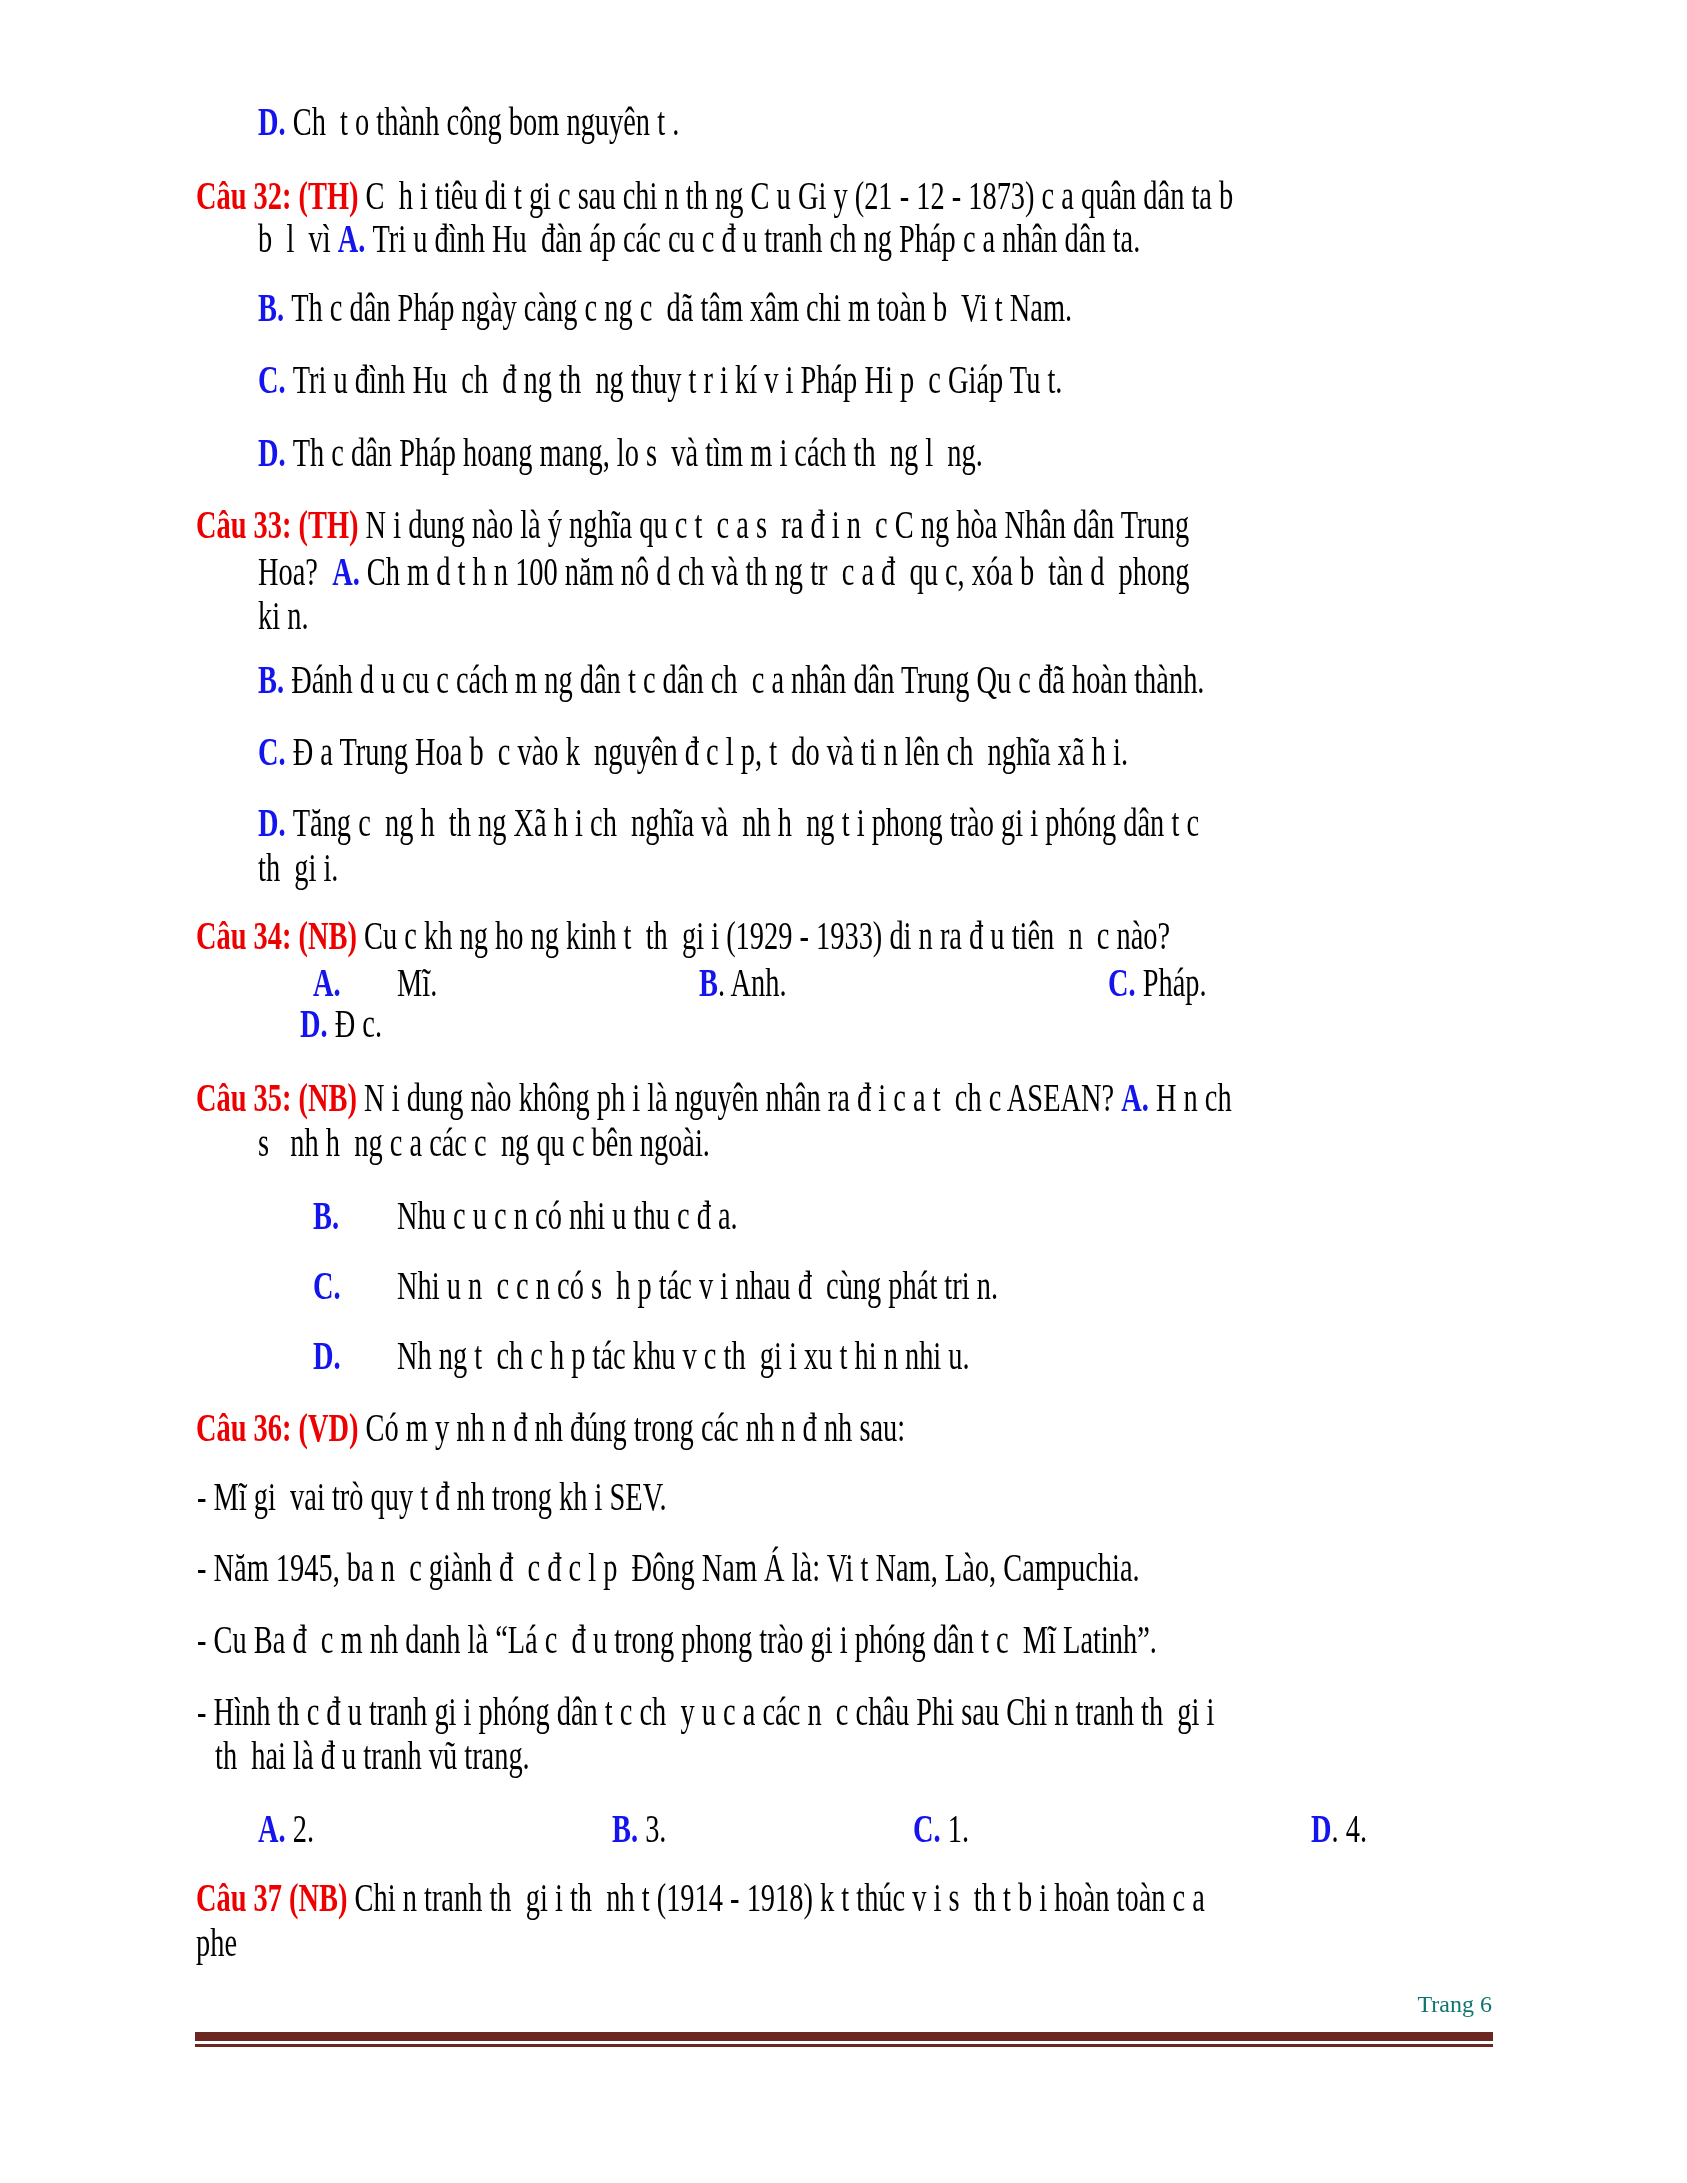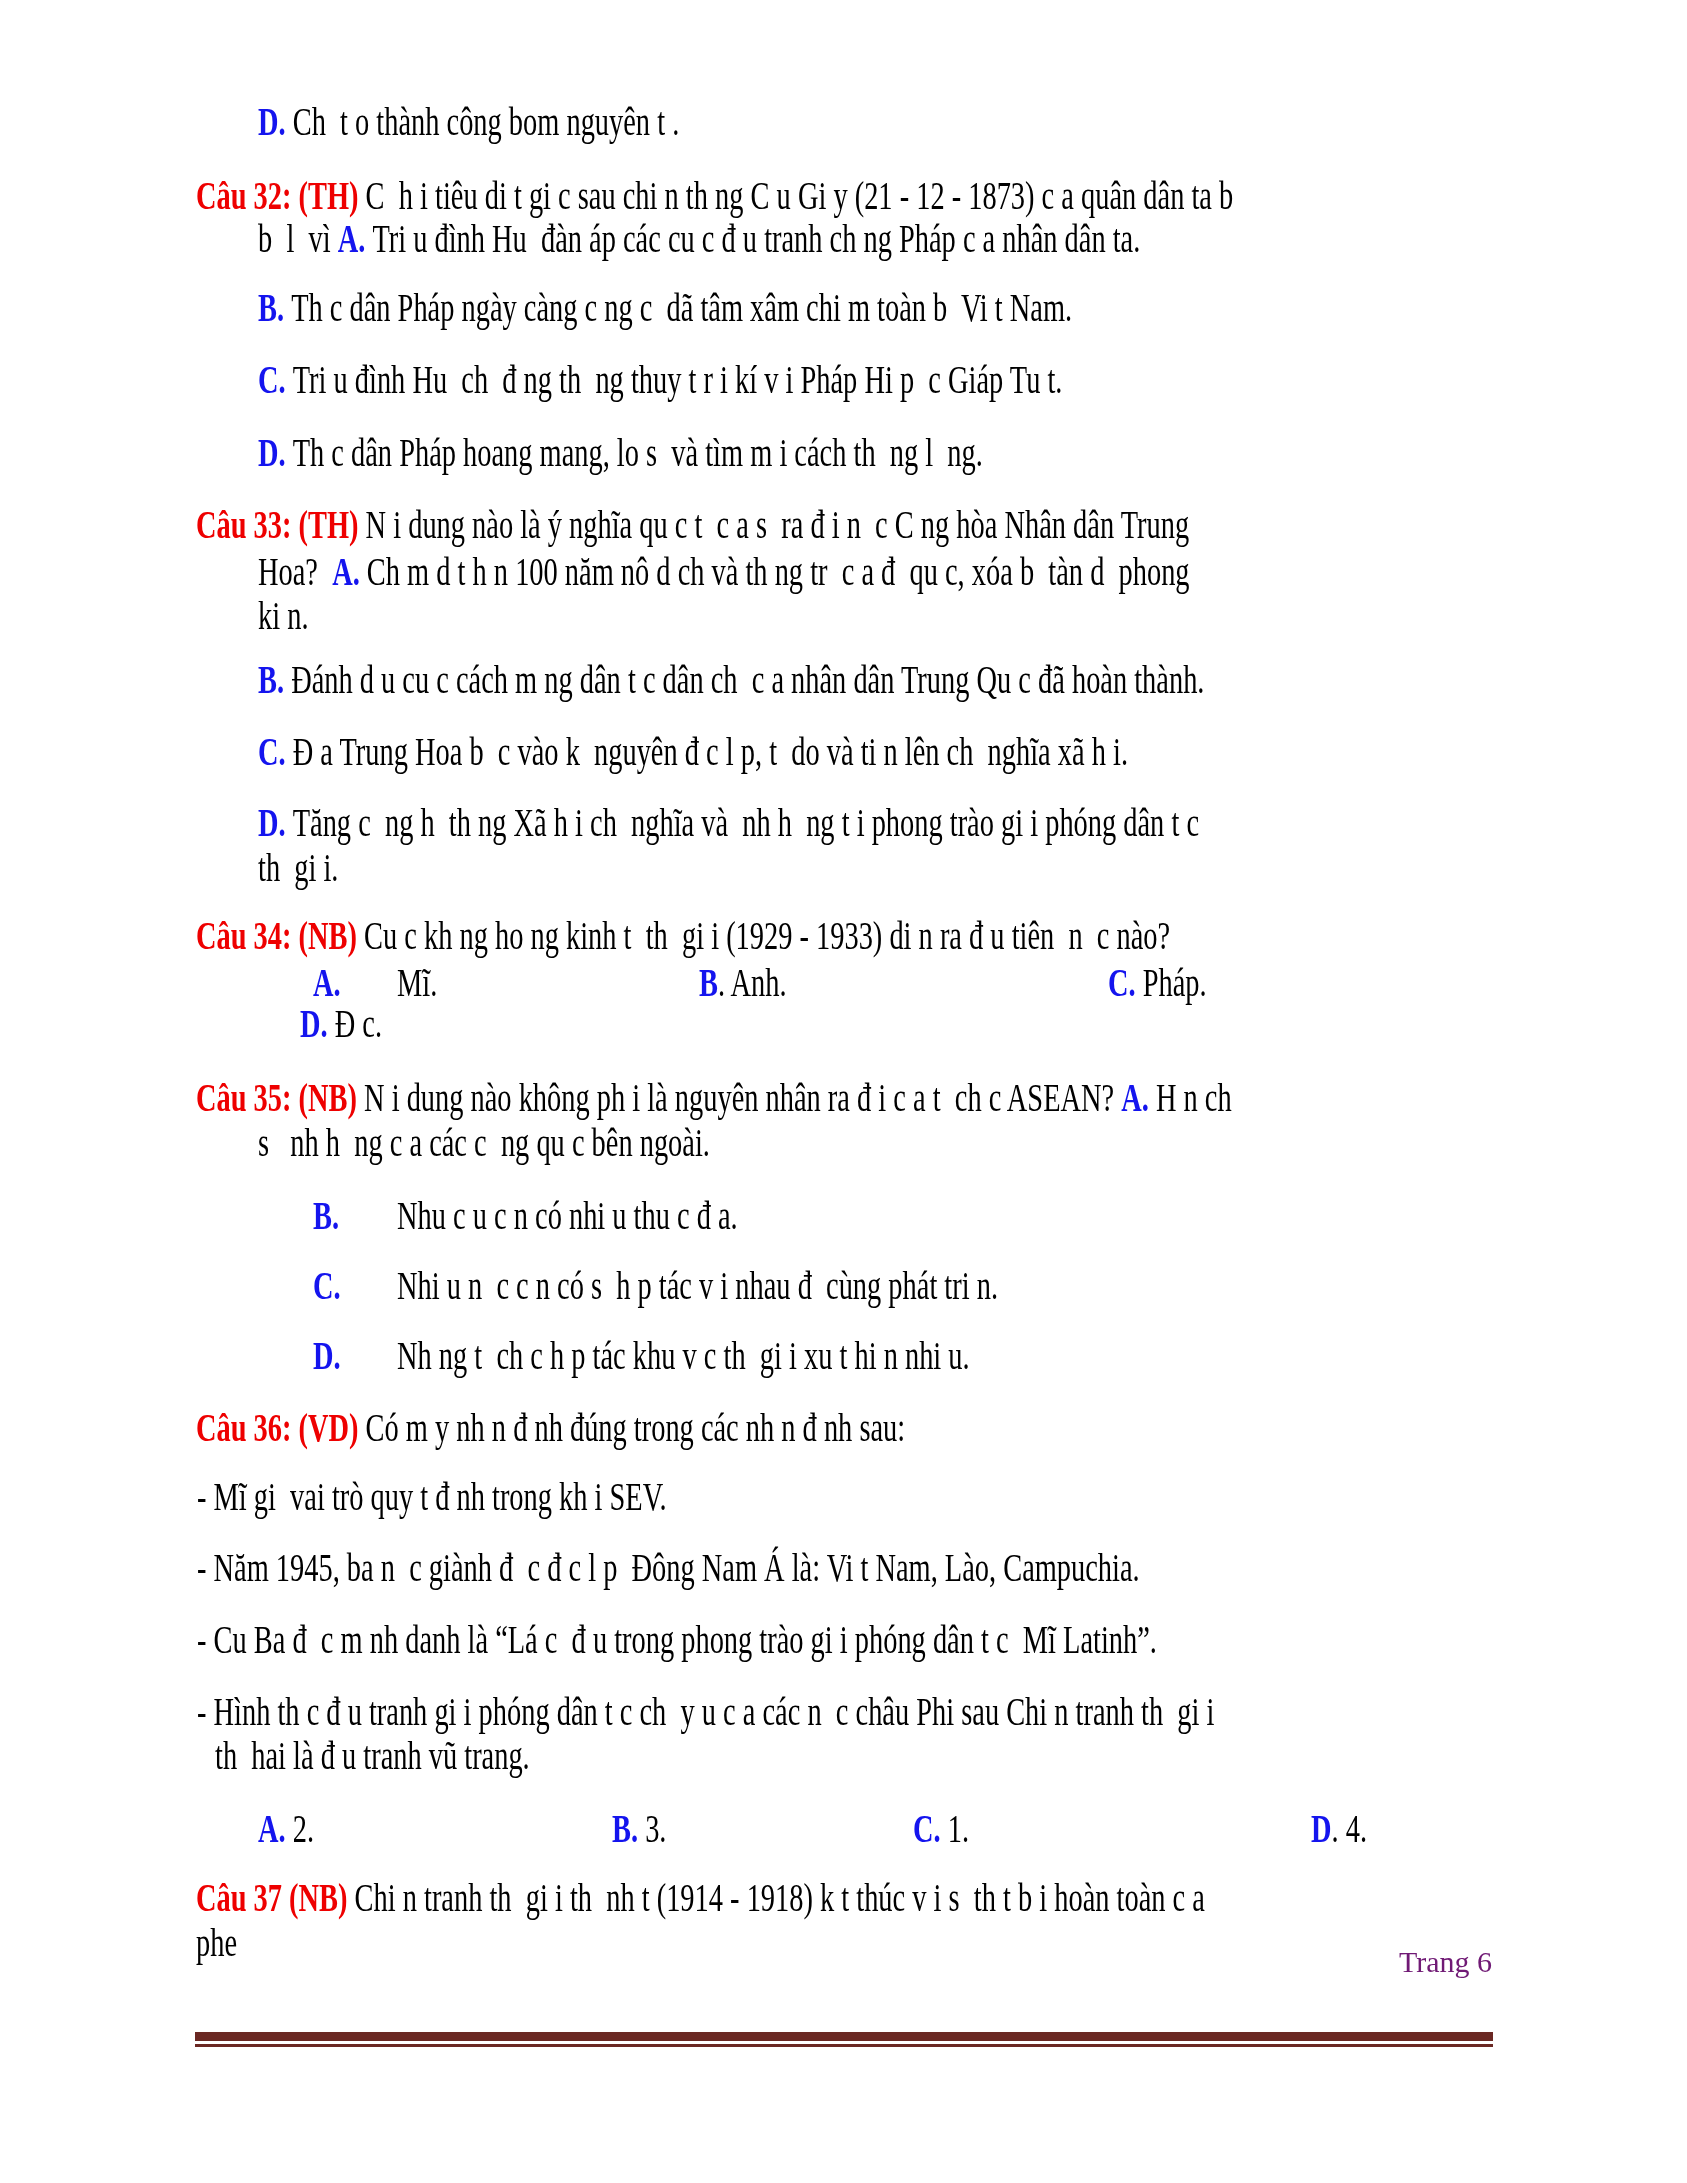--- a/index.html
+++ b/index.html
@@ -36,24 +36,24 @@
     background:var(--bar-color);
   }
   .footer-rule-thin{
     position:absolute;
     left:195px;top:2044px;
     width:1298px;height:3.3px;
     background:var(--bar-color);
   }
   .page-number{
     position:absolute;
-    right:195px;top:1944px;
-    font-size:30px;
+    right:195px;top:1990px;
+    font-size:24px;
     line-height:1.2;
-    color:#701a75;
+    color:#0f766e;
     white-space:pre;
   }
 </style>
 </head>
 <body>
 
 <div class="page">
   <div id="text-layer">
       <div class="line" style="top: 98px; left: 258px;"><span class="seg-opt">D. </span><span class="seg-body">Ch  t o thành công bom nguyên t .</span></div>
       <div class="line" style="top: 172px; left: 196px;"><span class="seg-q">Câu 32: (TH) </span><span class="seg-body">C  h i tiêu di t gi c sau chi n th ng C u Gi y (21 - 12 - 1873) c a quân dân ta b</span></div>

